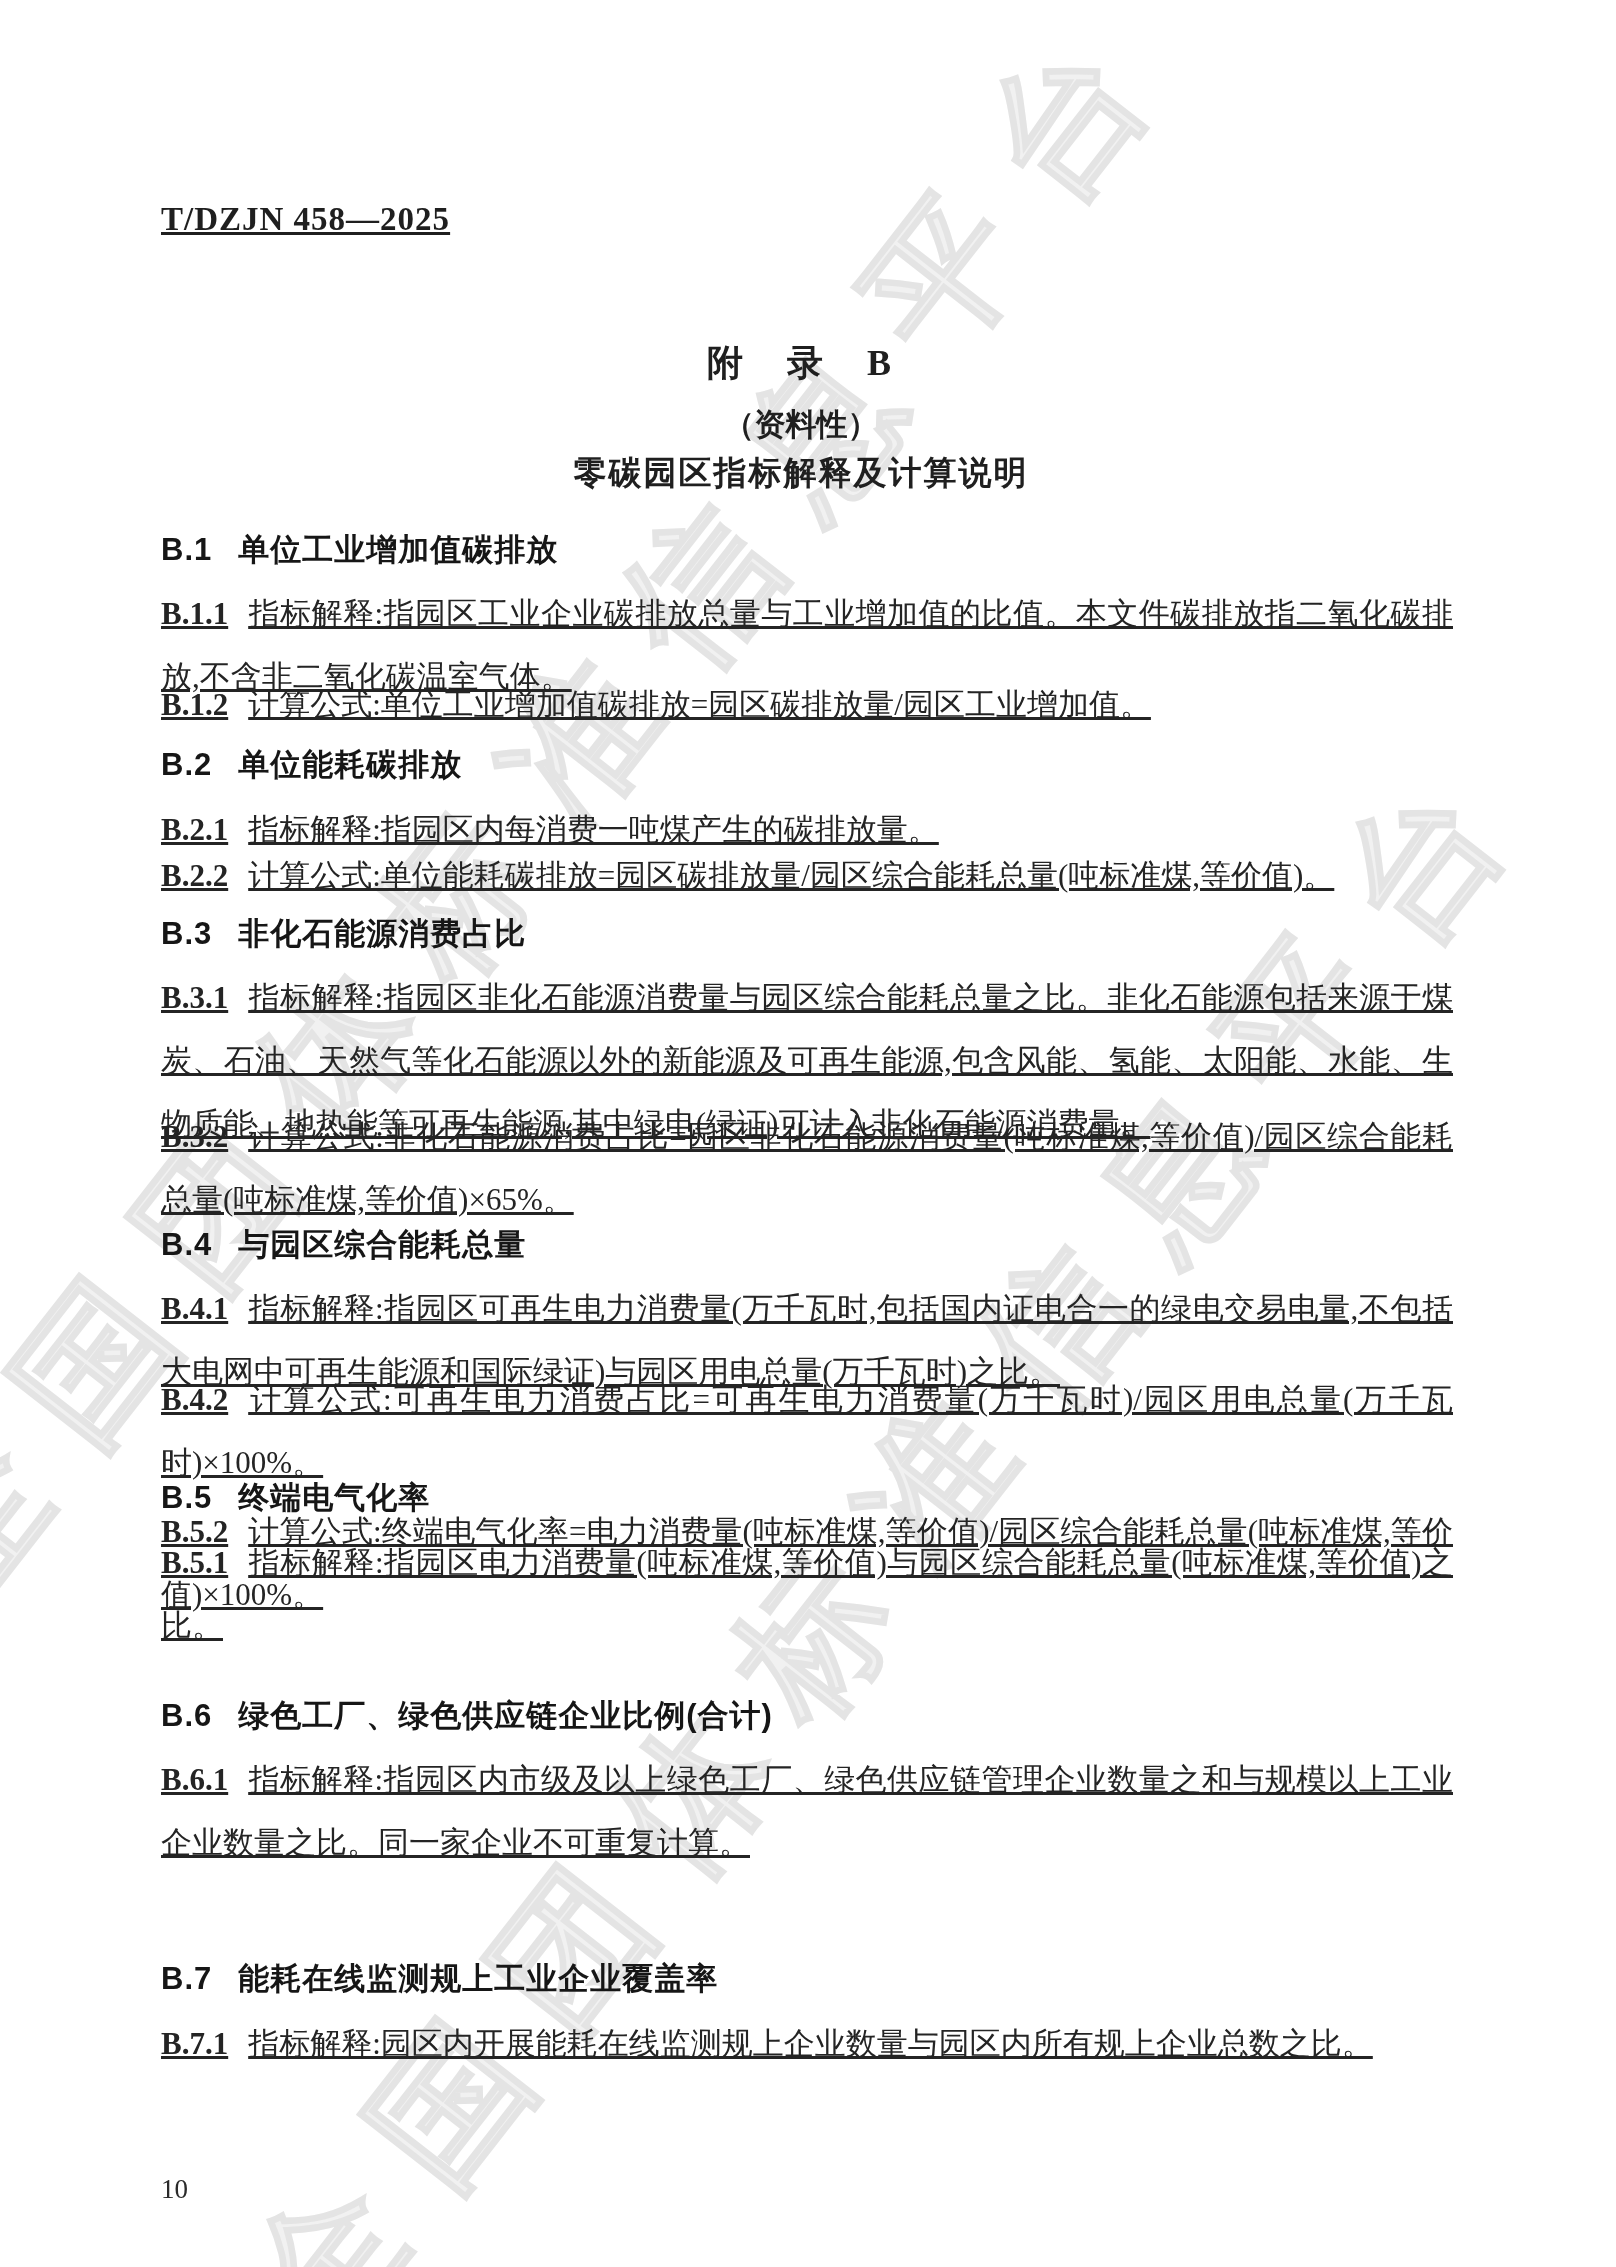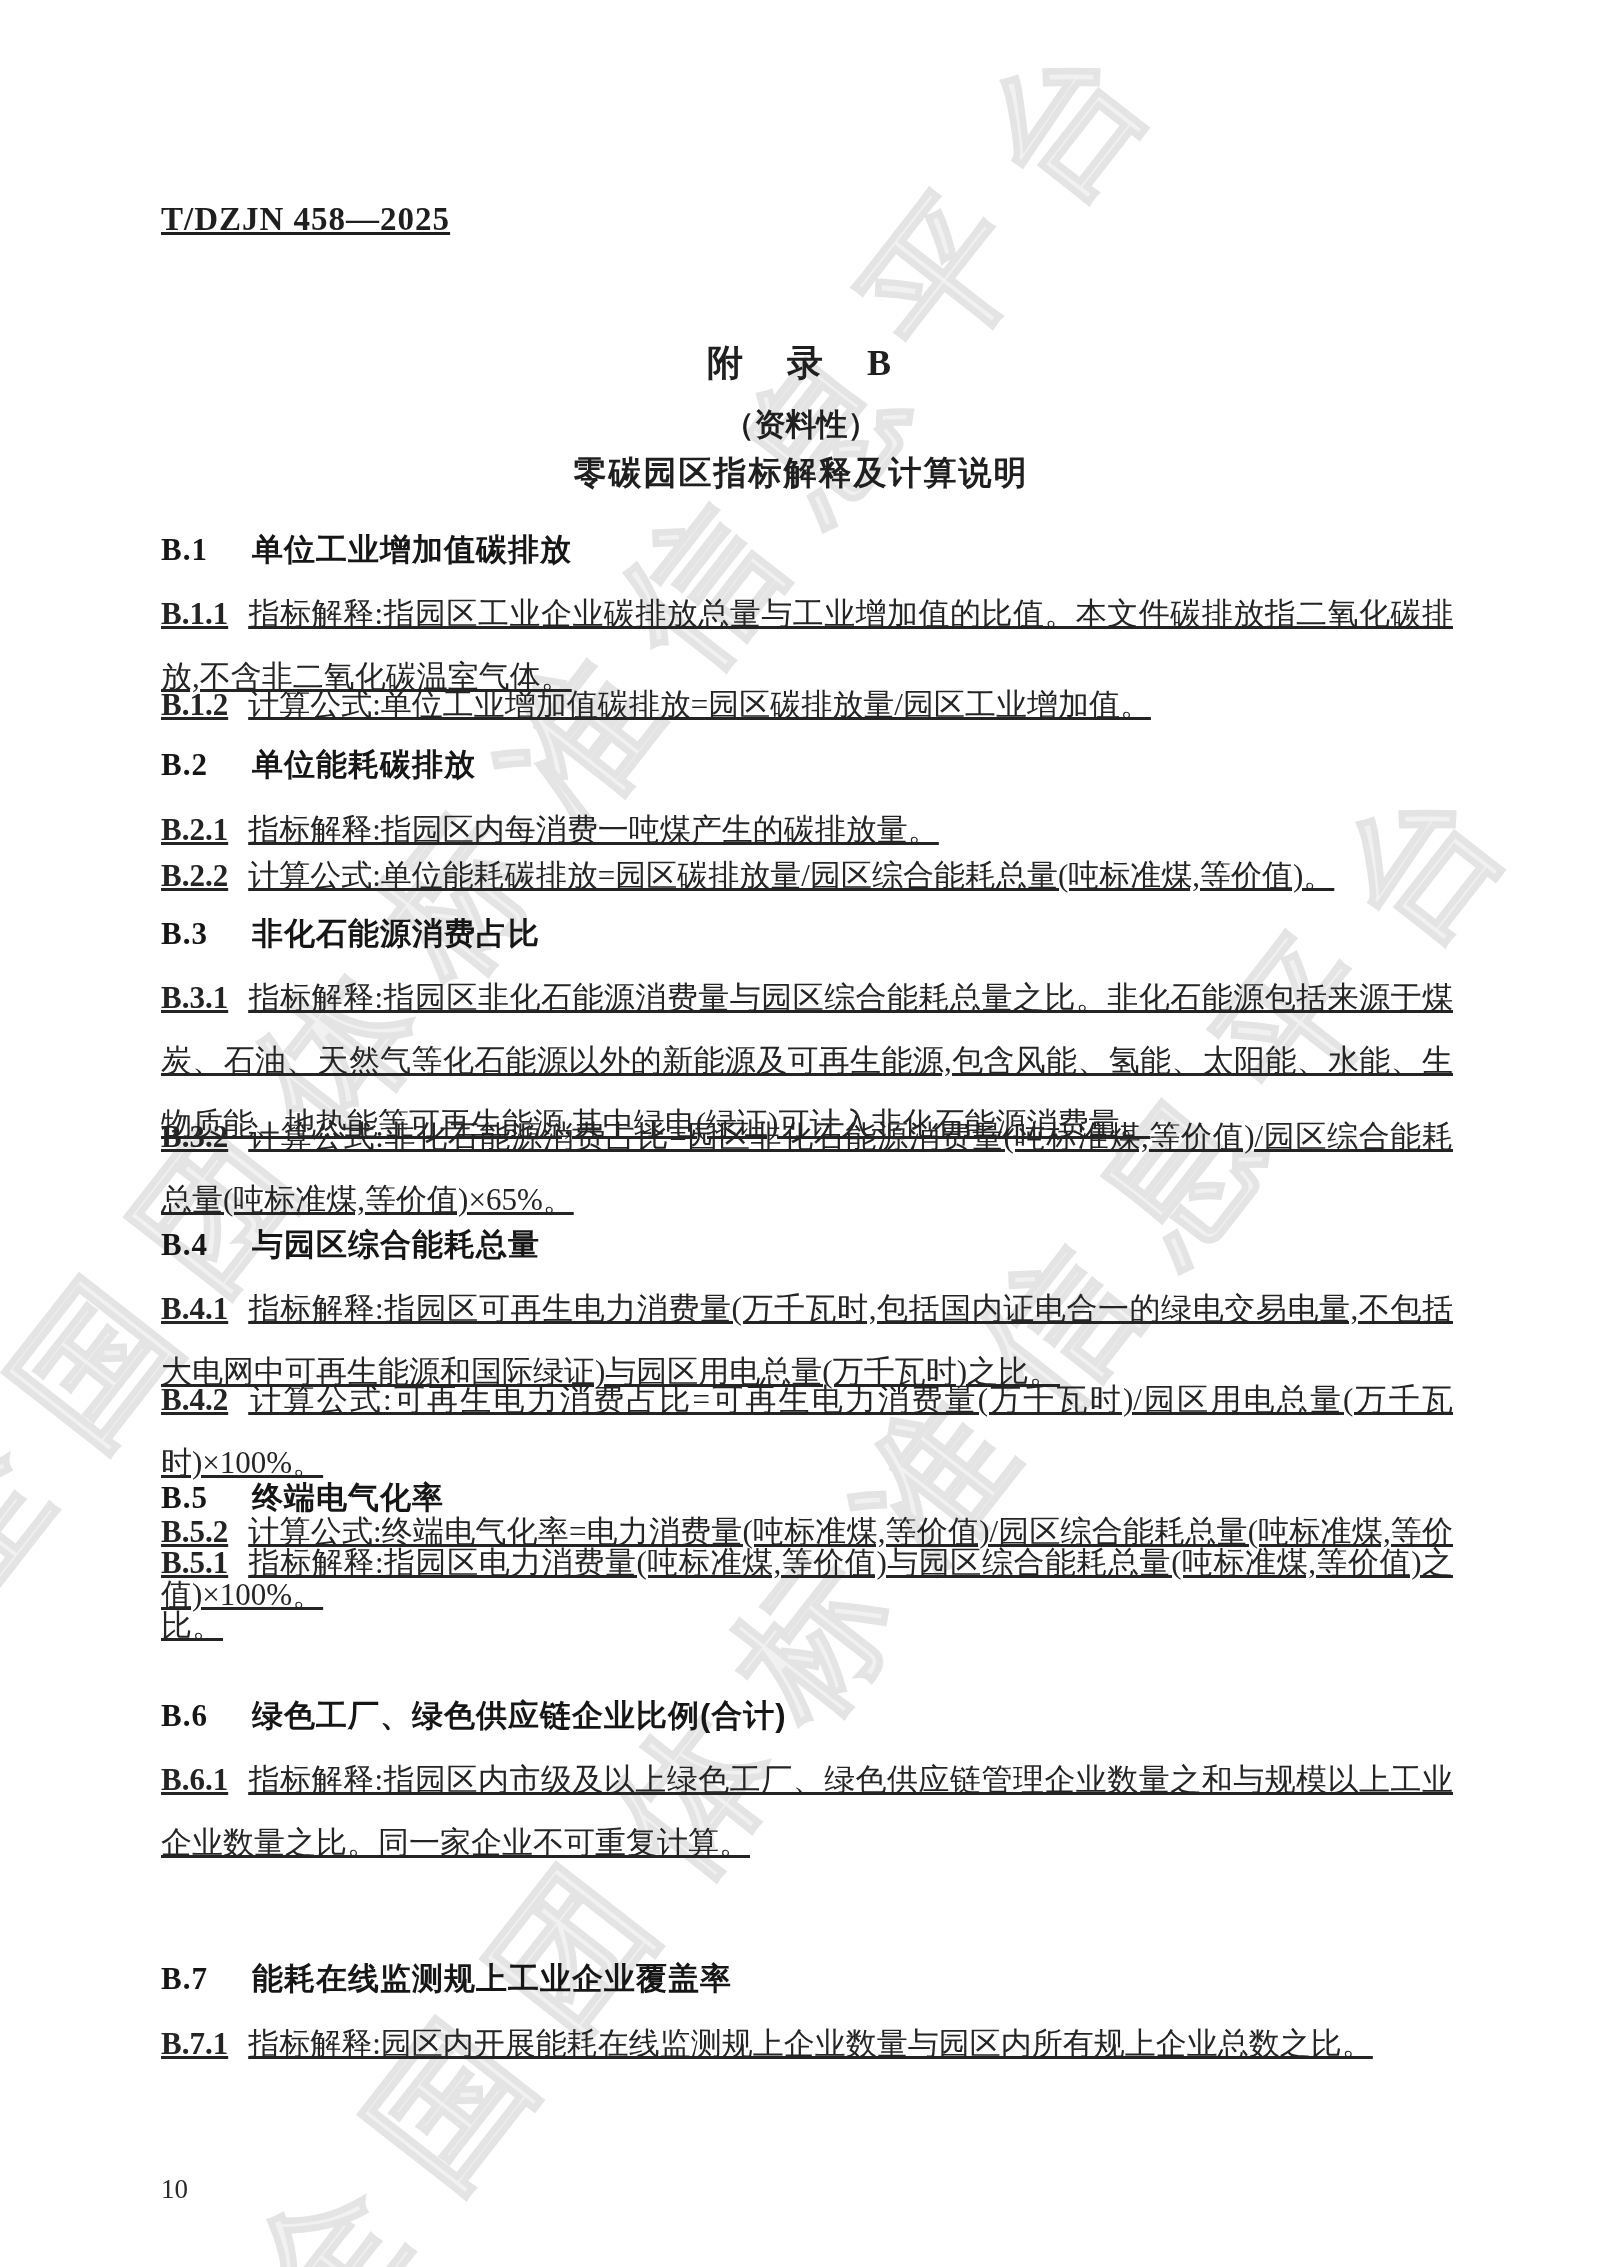--- a/index.html
+++ b/index.html
@@ -41,21 +41,21 @@
   .t2{top:404px;font-size:31px;font-weight:600;}
   .t3{top:451px;font-size:33px;font-weight:bold;letter-spacing:2px;}
 
   .sec-head{
     font-family:"Liberation Sans","DejaVu Sans",sans-serif;
     font-size:31px;
     font-weight:bold;
     color:#161616;
     letter-spacing:1px;
   }
-  .sec-head .hnum{margin-right:44px;font-family:Liberation Serif, serif;}
+  .sec-head .hnum{margin-right:26px;font-family:Liberation Sans, sans-serif;}
 
   .para{
     font-size:31px;
     line-height:63px;
     text-align:justify;
     color:#242424;
     text-decoration:underline;
   }
   .para .pnum{
     font-weight:bold;

